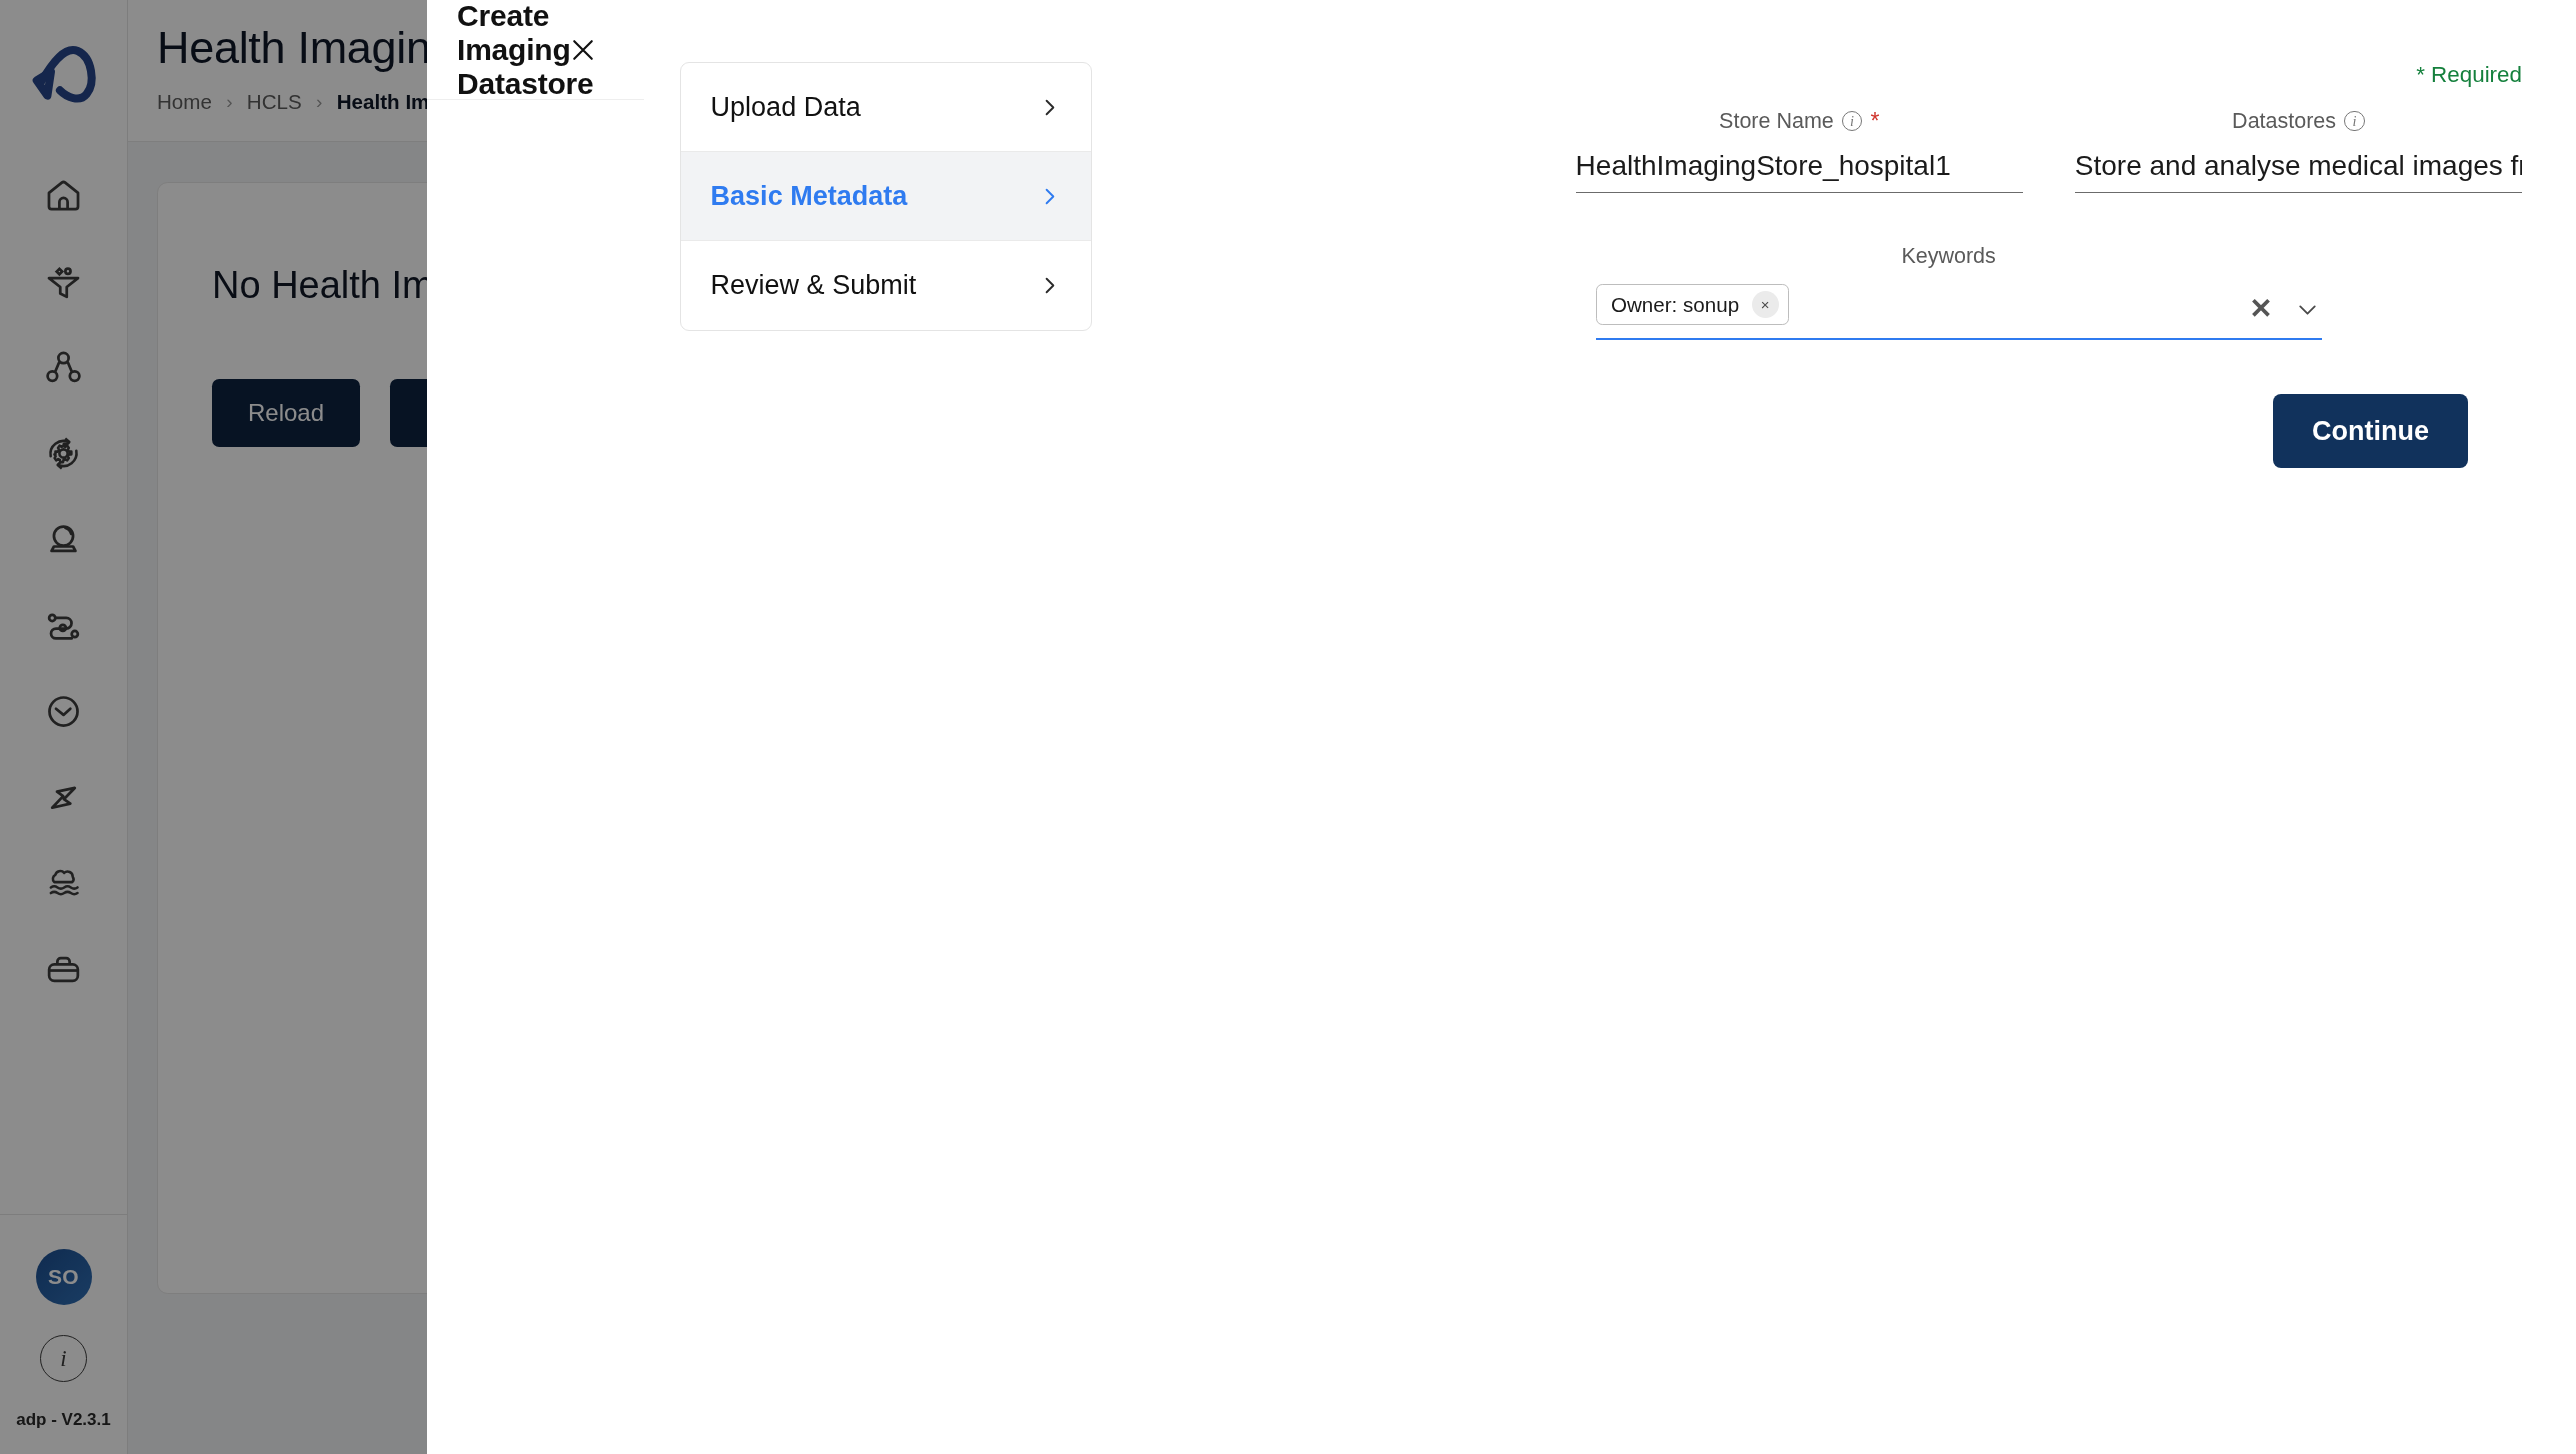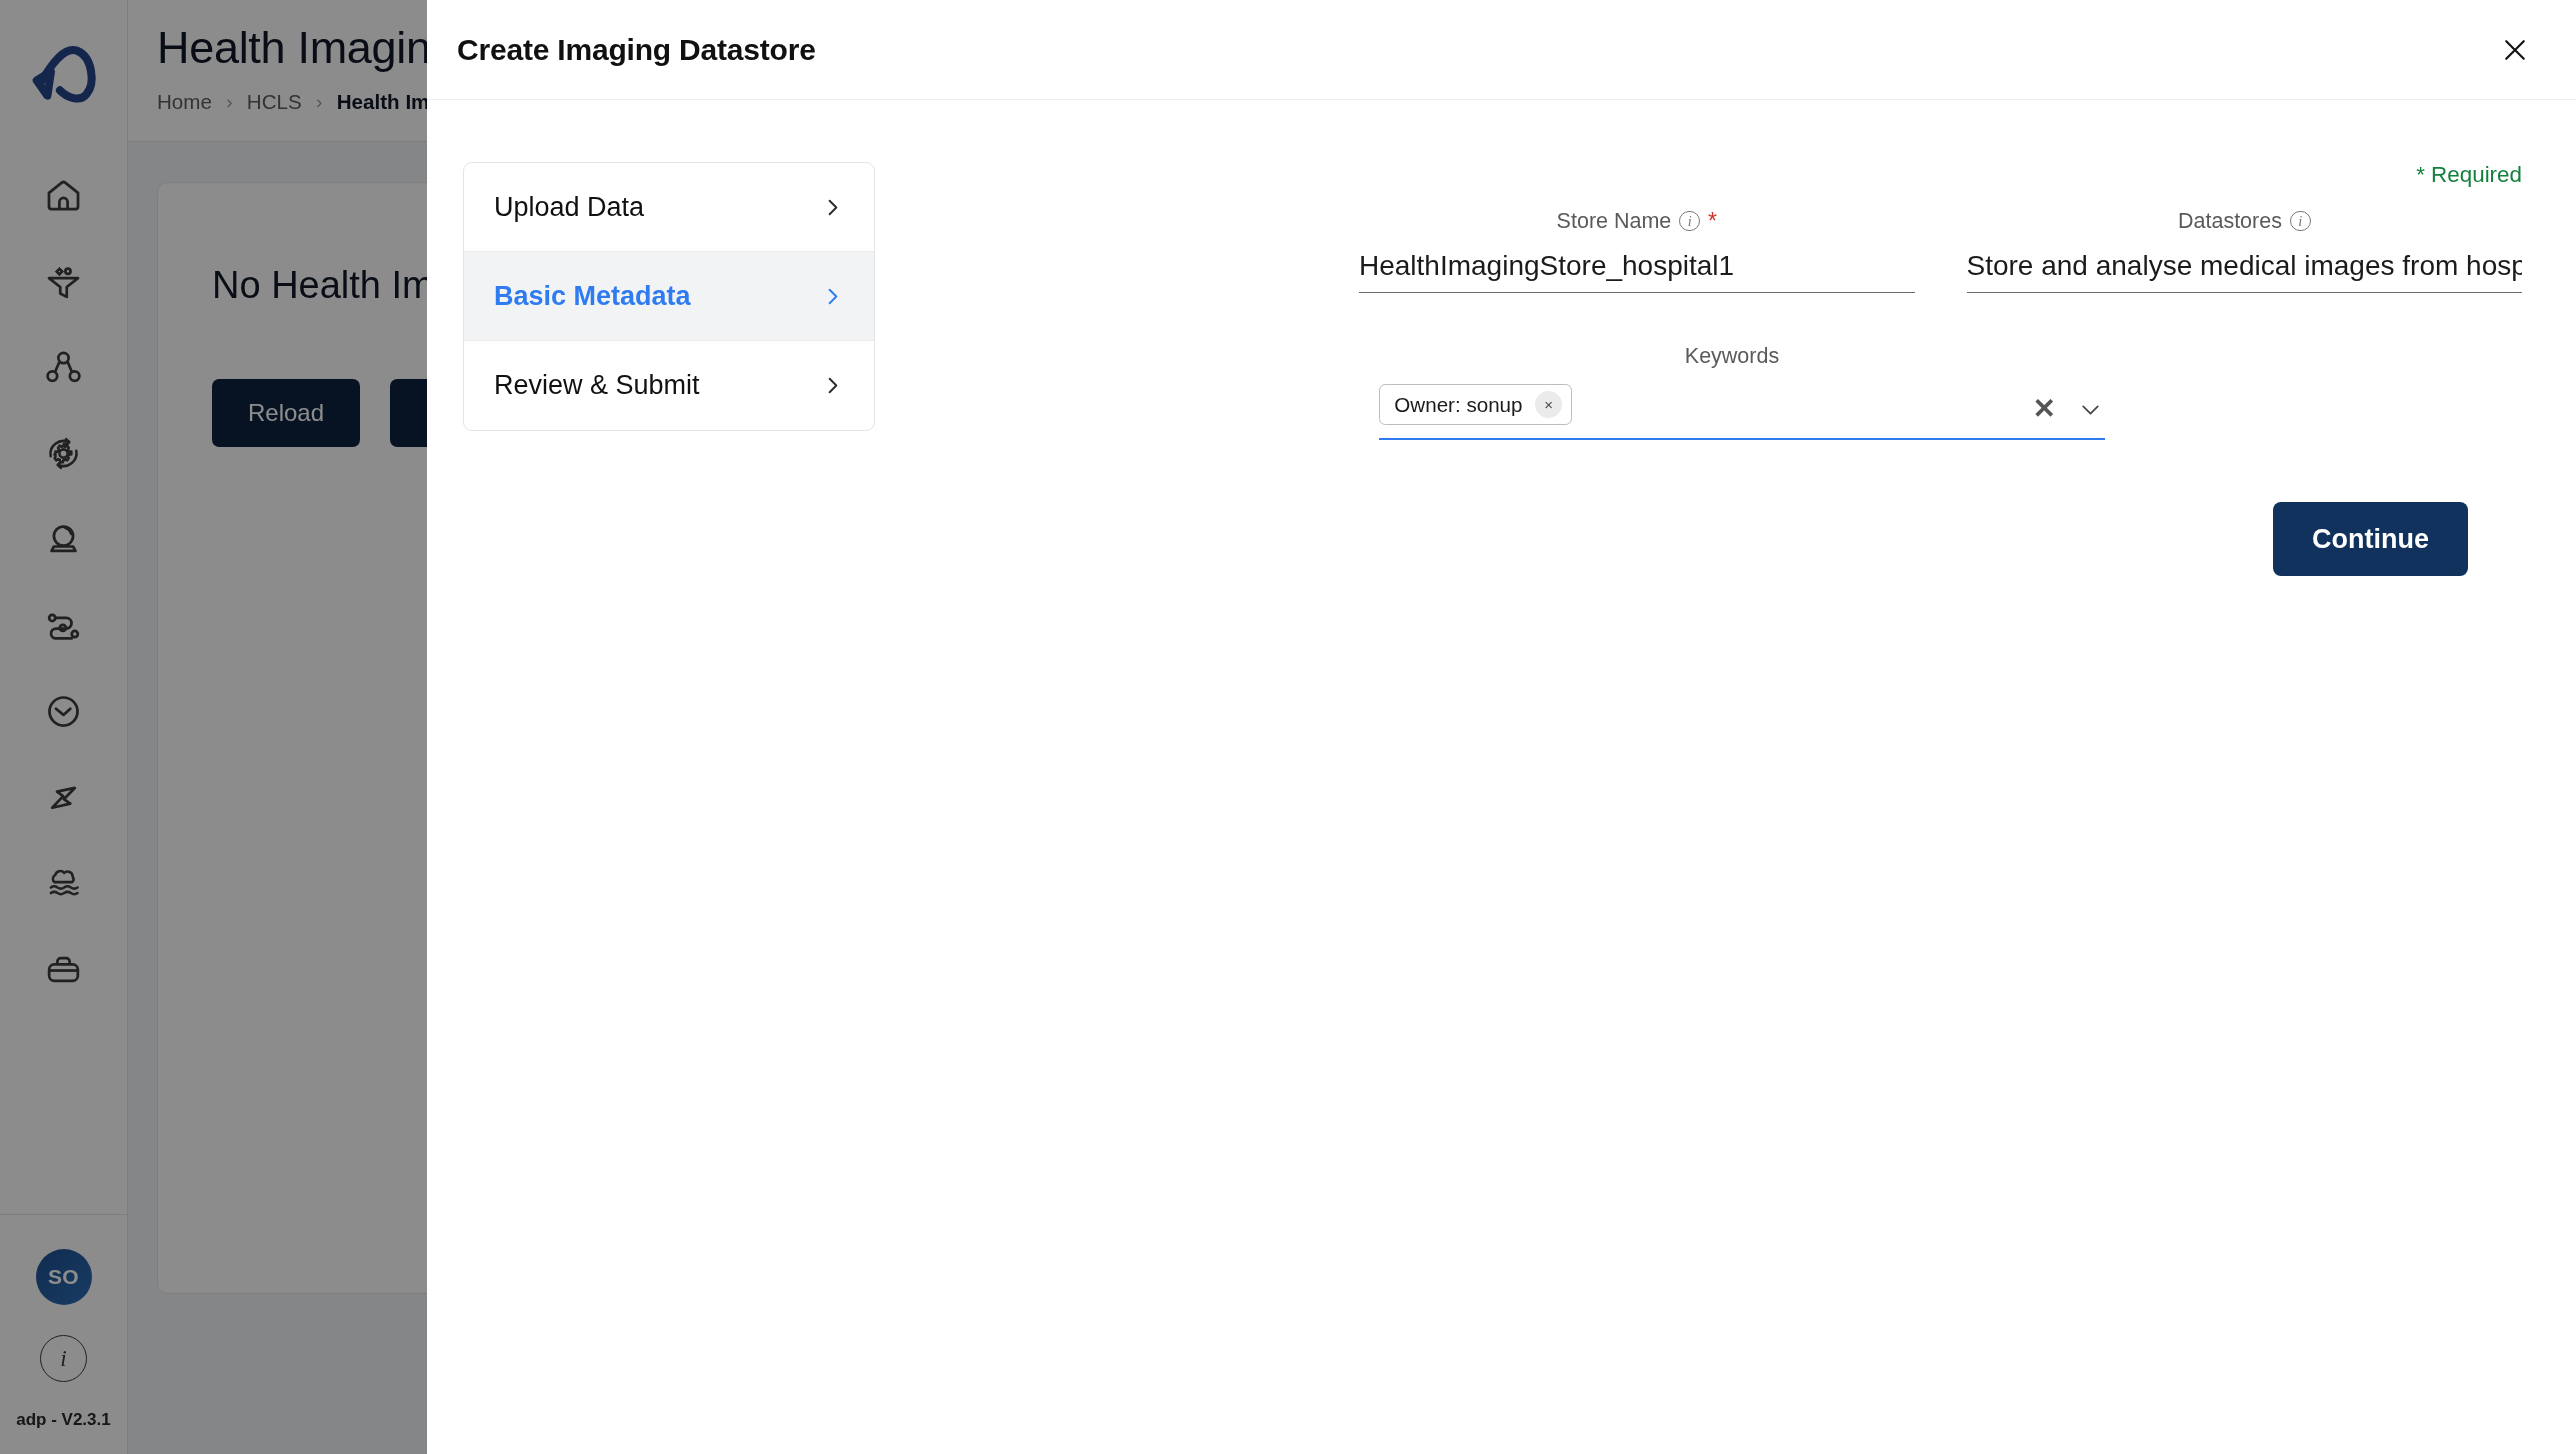--- a/index.html
+++ b/index.html
@@ -66,21 +66,21 @@
   .empty-actions { margin-top: 72px; display: flex; gap: 30px; }
   .btn-navy {
     background: #0d2341; color: #ffffff; border: none; border-radius: 7.2px;
     padding: 20px 36px; font-size: 24px; font-weight: 400; cursor: pointer;
     font-family: "Liberation Sans", sans-serif;
   }
 
   
   .modal {
     position: absolute; left: 427px; top: 0; width: 2149px; height: 1455px;
-    background: #ffffff; z-index: 10; display: flex; flex-direction: column;
+    background: #ffffff; z-index: 10; display: flex; flex-direction: row;
   }
   .modal-header {
     height: 100px; flex: 0 0 100px; position: relative;
     display: flex; align-items: center; padding: 0 50px 0 30px;
     border-bottom: 0.9px solid #eeeeee;
   }
   .modal-title { font-size: 30px; font-weight: 700; color: #111111; letter-spacing: -0.2px; }
   .close-btn {
     position: absolute; right: 36px; top: 50%; transform: translateY(-50%);
     width: 50px; height: 50px; display: flex; align-items: center; justify-content: center;
@@ -136,21 +136,21 @@
   }
   .chip-x {
     width: 27px; height: 27px; border-radius: 50%; background: #ebebeb; color: #4a4a4a;
     display: inline-flex; align-items: center; justify-content: center; font-size: 15px;
     cursor: pointer; border: none; font-family: "Liberation Sans", sans-serif;
   }
   .kw-actions { position: absolute; right: 0; bottom: 14.3px; display: flex; align-items: center; gap: 20px; }
   .clear-x { background: none; border: none; cursor: pointer; font-size: 28px; font-weight: 700; color: #555555; line-height: 1; }
   .kw-chev { background: none; border: none; cursor: pointer; display: flex; align-items: center; }
 
-  .continue-row { position: absolute; right: 54px; top: 340px; }
+  .continue-row { position: absolute; right: 54px; top: 332px; }
   .btn-continue {
     background: #11325c; color: #ffffff; border: none; border-radius: 8px;
     padding: 21.5px 39px; font-size: 27px; font-weight: 700; cursor: pointer;
     font-family: "Liberation Sans", sans-serif;
   }
 </style>
 </head>
 <body>
 
 <div id="root">

